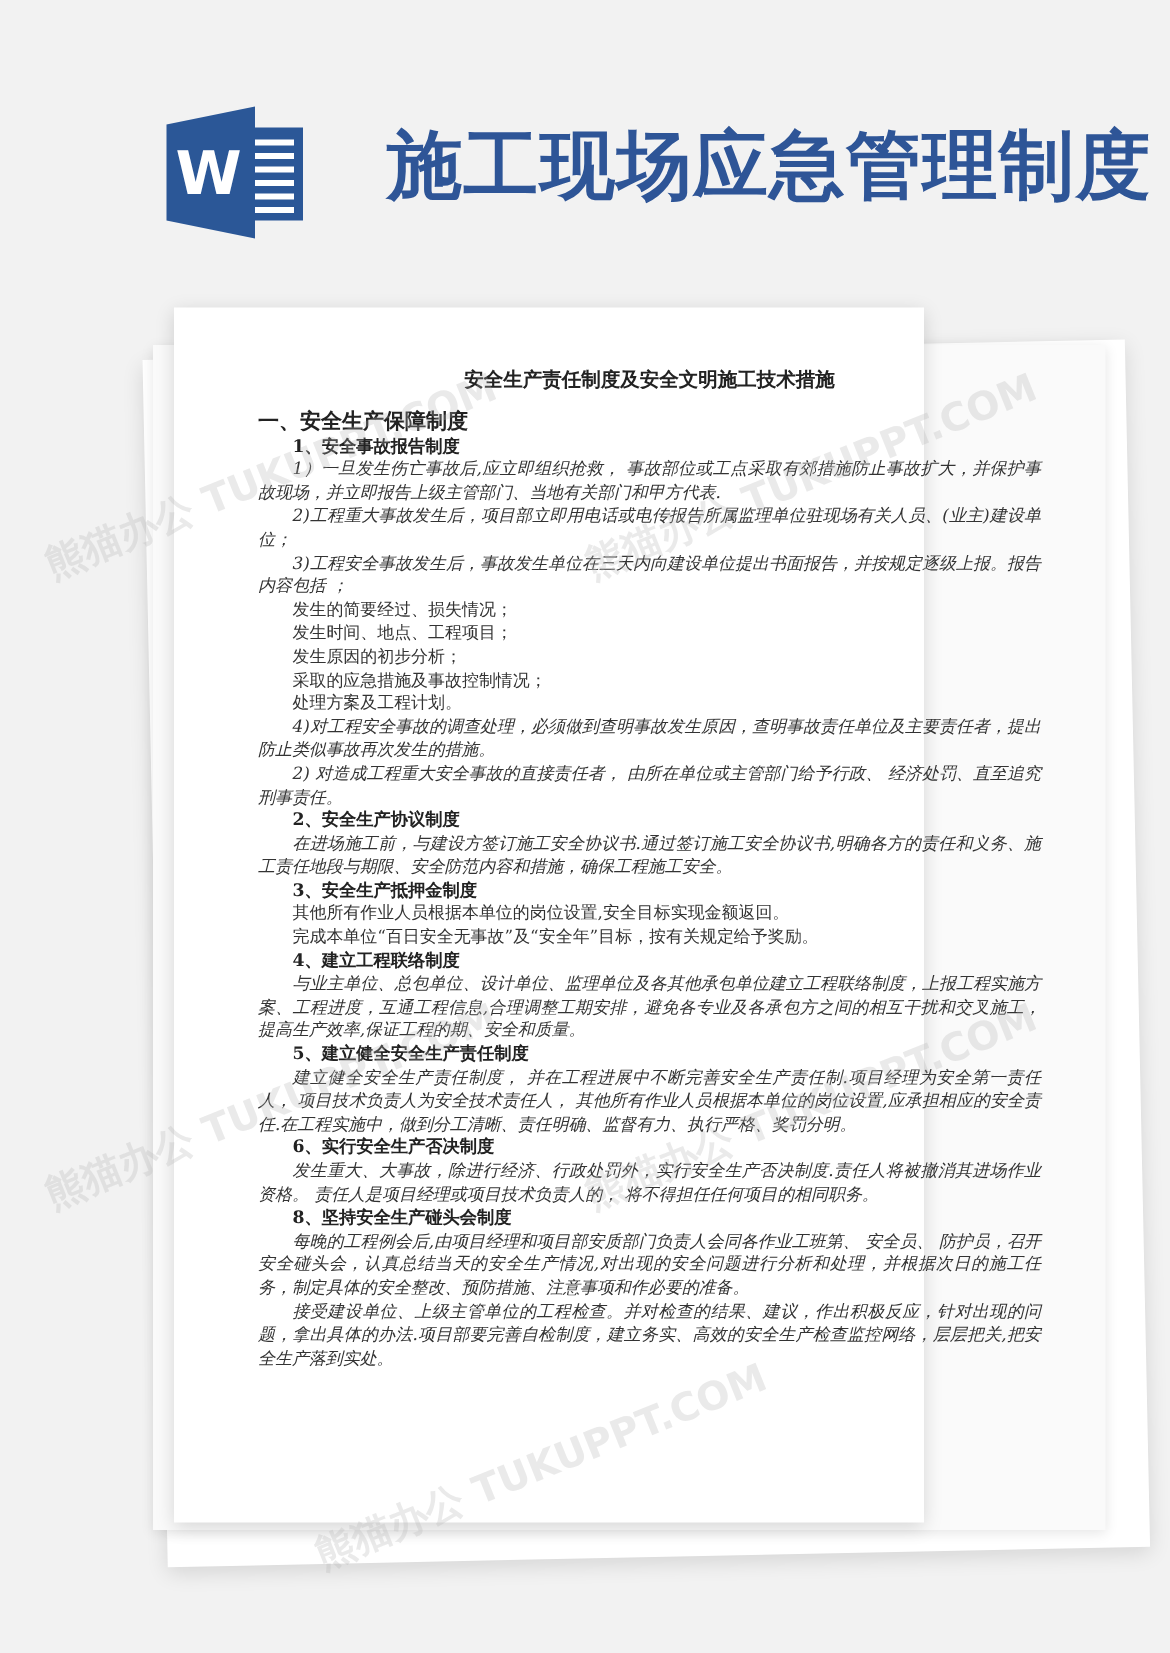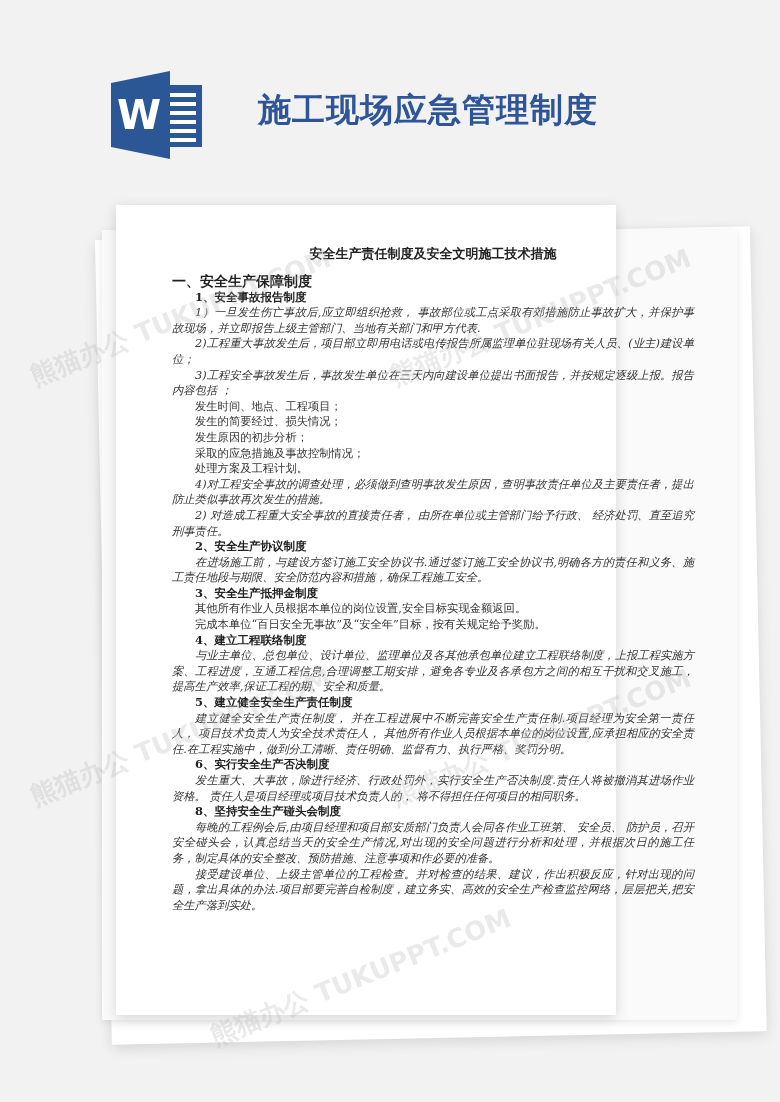--- a/index.html
+++ b/index.html
@@ -6,21 +6,21 @@
   body {
     width: 780px; height: 1102px; overflow: hidden; position: relative;
     background: #f2f2f2;
     font-family: "DejaVu Serif", "Liberation Serif", serif;
   }
   .header { position: absolute; left: 0; top: 0; width: 780px; height: 200px; }
   .word-icon { position: absolute; left: 108px; top: 69px; width: 100px; height: 92px; }
   .banner-title {
     position: absolute; left: 258px; top: 78px;
     font-family: "DejaVu Serif", "Liberation Serif", serif;
-    font-weight: bold; font-size: 33px; color: #2e5597; letter-spacing: 1px;
+    font-weight: bold; font-size: 50px; color: #2e5597; letter-spacing: 1px;
     white-space: nowrap; line-height: 64px;
   }
   .page-back {
     position: absolute; left: 95px; top: 240px; width: 655px; height: 805px;
     background: #fff; transform: rotate(-1.2deg); transform-origin: 0 0;
     box-shadow: 0 4px 14px rgba(0,0,0,0.12);
   }
   .page-back2 {
     position: absolute; left: 102px; top: 230px; width: 635px; height: 790px;
     background: #fafafa; box-shadow: 0 2px 8px rgba(0,0,0,0.10);
@@ -72,22 +72,22 @@
 
 <div class="page">
   <div class="content">
     <div class="doc-title">安全生产责任制度及安全文明施工技术措施</div>
     <div id="blocks">
         <div class="h1">一、安全生产保障制度</div>
         <div class="h2">1、安全事故报告制度</div>
         <div class="p">1）一旦发生伤亡事故后,应立即组织抢救， 事故部位或工点采取有郊措施防止事故扩大，并保护事故现场，并立即报告上级主管部门、当地有关部门和甲方代表.</div>
         <div class="p">2)工程重大事故发生后，项目部立即用电话或电传报告所属监理单位驻现场有关人员、(业主)建设单位；</div>
         <div class="p">3)工程安全事故发生后，事故发生单位在三天内向建设单位提出书面报告，并按规定逐级上报。报告内容包括 ；</div>
+        <div class="li">发生的简要经过、损失情况；</div>
         <div class="li">发生时间、地点、工程项目；</div>
-        <div class="li">发生的简要经过、损失情况；</div>
         <div class="li">发生原因的初步分析；</div>
         <div class="li">采取的应急措施及事故控制情况；</div>
         <div class="li">处理方案及工程计划。</div>
         <div class="p">4)对工程安全事故的调查处理，必须做到查明事故发生原因，查明事故责任单位及主要责任者，提出防止类似事故再次发生的措施。</div>
         <div class="p">2) 对造成工程重大安全事故的直接责任者， 由所在单位或主管部门给予行政、 经济处罚、直至追究刑事责任。</div>
         <div class="h2">2、安全生产协议制度</div>
         <div class="p">在进场施工前，与建设方签订施工安全协议书.通过签订施工安全协议书,明确各方的责任和义务、施工责任地段与期限、安全防范内容和措施，确保工程施工安全。</div>
         <div class="h2">3、安全生产抵押金制度</div>
         <div class="li">其他所有作业人员根据本单位的岗位设置,安全目标实现金额返回。</div>
         <div class="li">完成本单位“百日安全无事故”及“安全年”目标，按有关规定给予奖励。</div>

